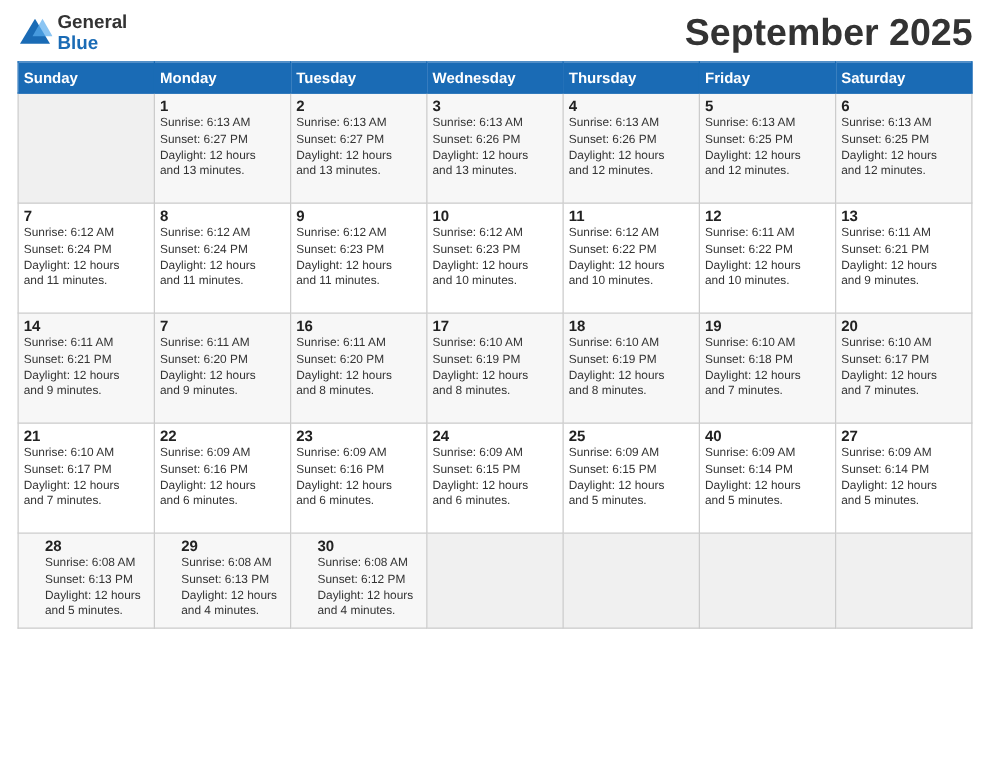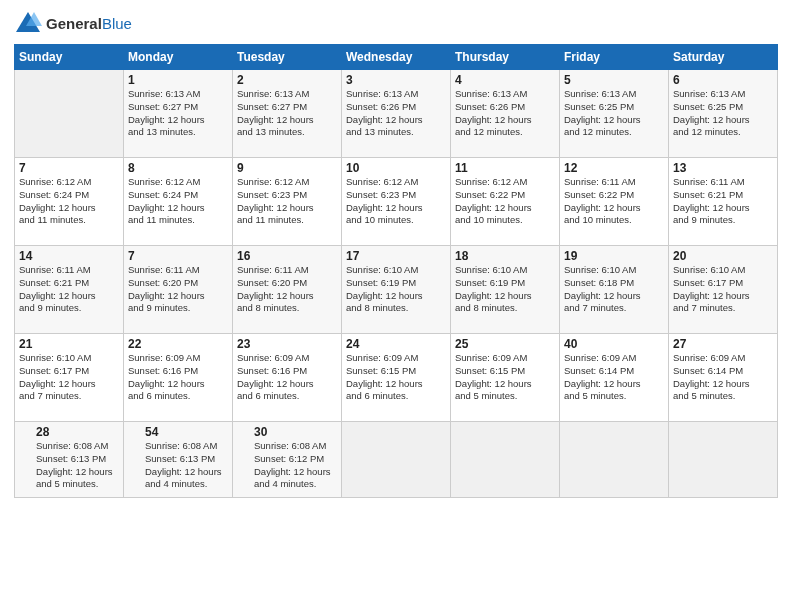--- a/index.html
+++ b/index.html
@@ -21,31 +21,31 @@
       align-items: flex-start;
       margin-bottom: 6px;
     }
     .logo {
       display: flex;
       align-items: center;
       gap: 4px;
     }
     .logo-text {
       display: flex;
-      flex-direction: row;
+      flex-direction: column;
       line-height: 1.1;
     }
     .logo-general {
       font-size: 15px;
       font-weight: bold;
       color: #333;
     }
     .logo-blue {
       font-size: 15px;
-      font-weight: normal;
+      font-weight: bold;
       color: #1a6bb5;
     }
     .logo-icon {
       width: 28px;
       height: 28px;
     }
     .title-area {
       text-align: right;
     }
     .month-title {
@@ -113,20 +113,21 @@
       <svg class="logo-icon" viewBox="0 0 28 28">
         <polygon points="14,2 26,22 2,22" fill="#1a6bb5"></polygon>
         <polygon points="20,2 28,16 12,16" fill="#5aacee" opacity="0.7"></polygon>
       </svg>
       <div class="logo-text">
         <span class="logo-general">General</span>
         <span class="logo-blue">Blue</span>
       </div>
     </div>
     <div class="title-area">
+      <div class="month-title">September 2025</div>
     </div>
   </div>
 
   <table class="calendar">
     <thead>
       <tr>
       <th>Sunday</th>
           <th>Monday</th>
           <th>Tuesday</th>
           <th>Wednesday</th>
@@ -336,21 +337,21 @@
         </tr>
         <tr class="last-row">
           <td>
             <div class="day-num">28</div>
             <div class="day-info" style="white-space: pre-line;">Sunrise: 6:08 AM
 Sunset: 6:13 PM
 Daylight: 12 hours
 and 5 minutes.</div>
           </td>
           <td>
-            <div class="day-num">54</div>
+            <div class="day-num">29</div>
             <div class="day-info" style="white-space: pre-line;">Sunrise: 6:08 AM
 Sunset: 6:13 PM
 Daylight: 12 hours
 and 4 minutes.</div>
           </td>
           <td>
             <div class="day-num">30</div>
             <div class="day-info" style="white-space: pre-line;">Sunrise: 6:08 AM
 Sunset: 6:12 PM
 Daylight: 12 hours

